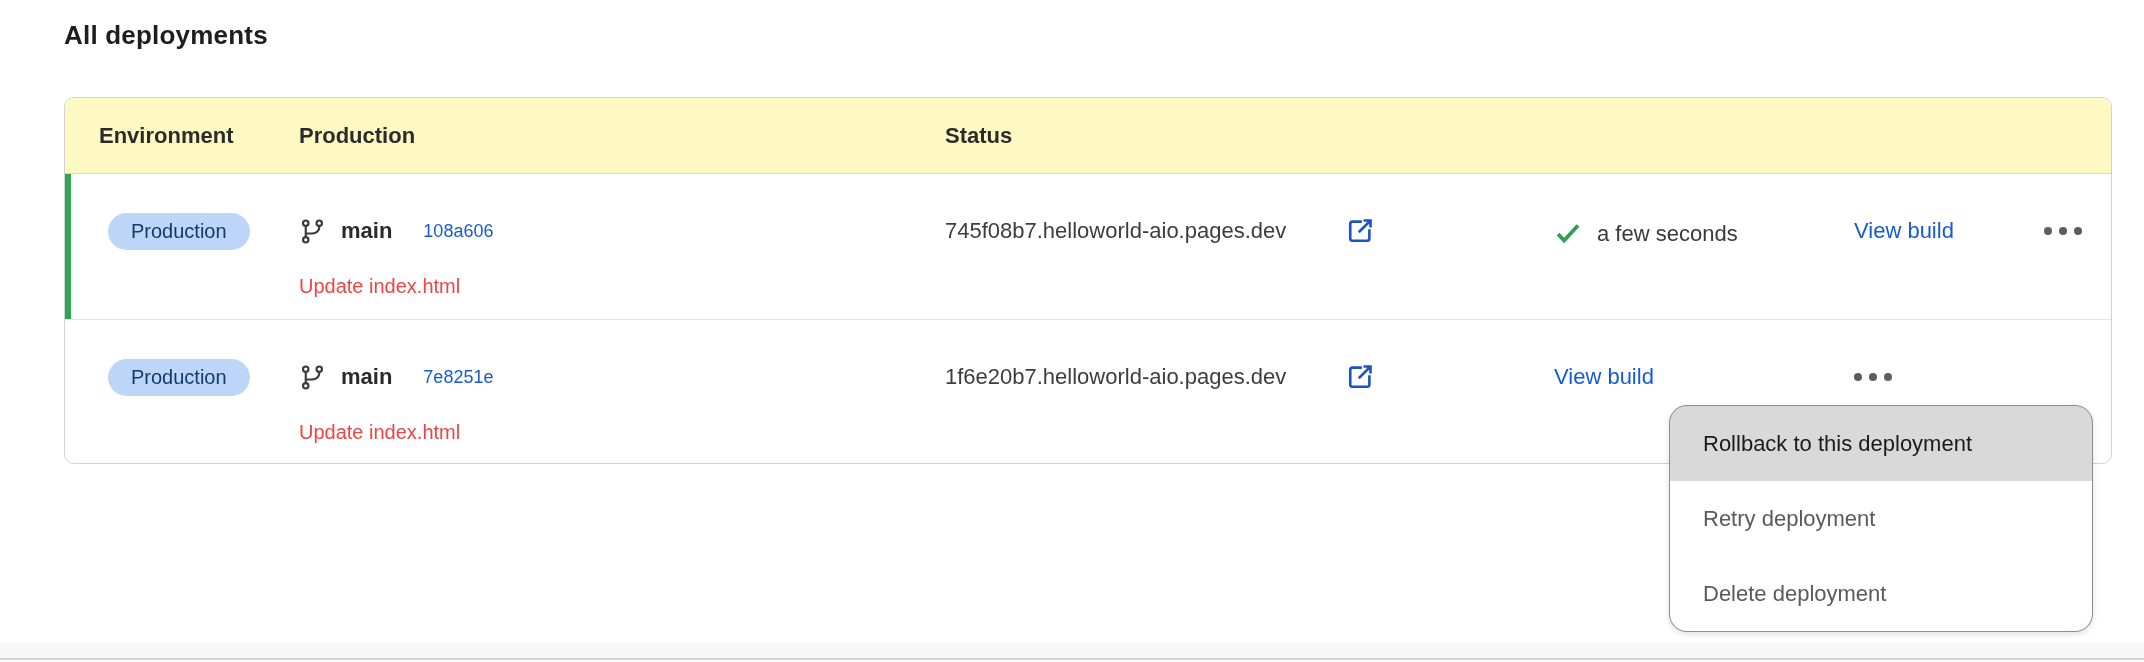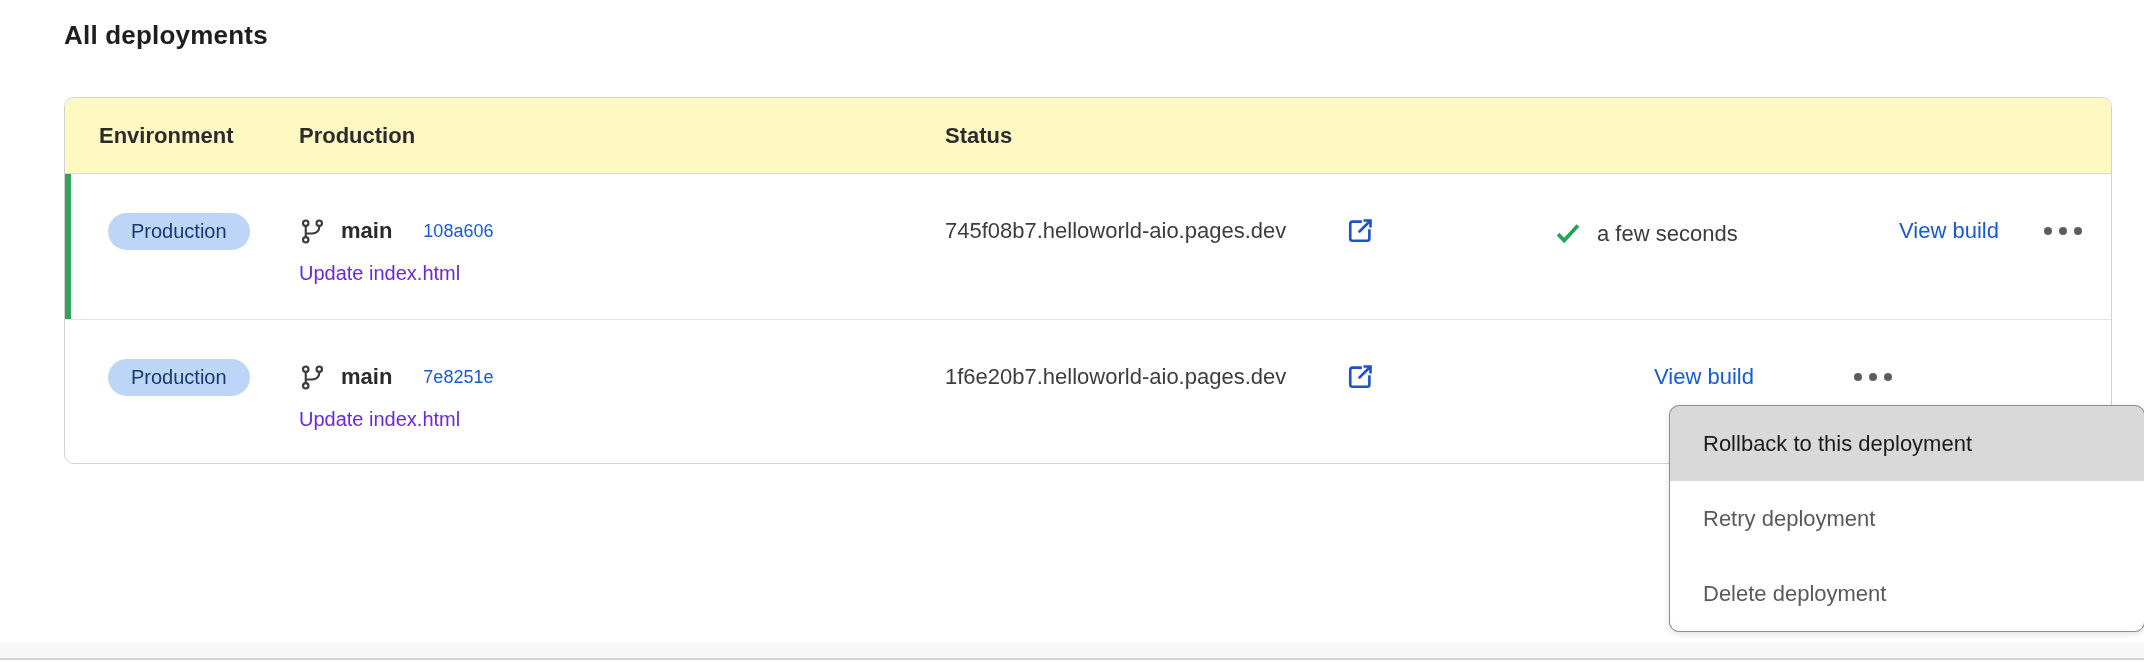--- a/index.html
+++ b/index.html
@@ -61,51 +61,51 @@
     font-size: 20px;
   }
 
   .src-line1 { display: flex; align-items: center; height: 32px; }
   .branch-icon { width: 27px; height: 27px; margin-right: 15px; flex: none; }
   .branch-name { font-size: 22px; font-weight: 700; color: #2b2b2b; }
   .commit-link {
     margin-left: 31px; font-size: 18px;
     color: #155bd4; text-decoration: none; cursor: pointer;
   }
-  .src-line2 { margin-top: 15px; font-size: 20px; color: #6d28d9; }
+  .src-line2 { margin-top: 28px; font-size: 20px; color: #ef4444; }
 
   .dep-line { display: flex; align-items: center; height: 32px; gap: 44px; }
   .dep-url { font-size: 22px; color: #3d3d3d; }
   .external-icon { width: 30px; height: 30px; margin-left: 15px; cursor: pointer; flex: none; }
 
   .cell.status {
     display: grid;
     grid-template-columns: 300px 190px auto;
     align-items: start;
     padding-left: 10px; padding-right: 40px;
   }
   .status-group { display: flex; align-items: flex-end; height: 32px; }
   .check-icon { width: 28px; height: 28px; margin-right: 15px; flex: none; }
   .status-time { font-size: 22px; color: #3a3a3a; white-space: nowrap; }
   .view-build {
     font-size: 22px; color: #155bd4; text-decoration: none; cursor: pointer;
-    line-height: 32px; display: inline-block; text-align: center;
+    line-height: 32px; display: inline-block;
   }
   .dots-btn {
     display: flex; align-items: center; gap: 7px;
     height: 32px; background: none; border: none; cursor: pointer; padding: 0;
   }
   .dots-btn i { width: 8px; height: 8px; border-radius: 50%; background: #5d5d5d; display: block; }
 
   
   .context-menu {
-    position: absolute; left: 1669px; top: 405px; width: 476px;
+    position: absolute; left: 1669px; top: 405px; width: 424px;
     background: #ec4899;
     border: 1px solid #8e8e8e;
-    border-radius: 10px;
+    border-radius: 18px;
     overflow: hidden;
     box-shadow: 0 2px 6px rgba(0,0,0,.12);
     z-index: 10;
   }
   .menu-item {
     height: 75px;
     display: flex; align-items: center;
     padding-left: 33px;
     font-size: 22px; color: #5a5a5a;
     cursor: pointer;

